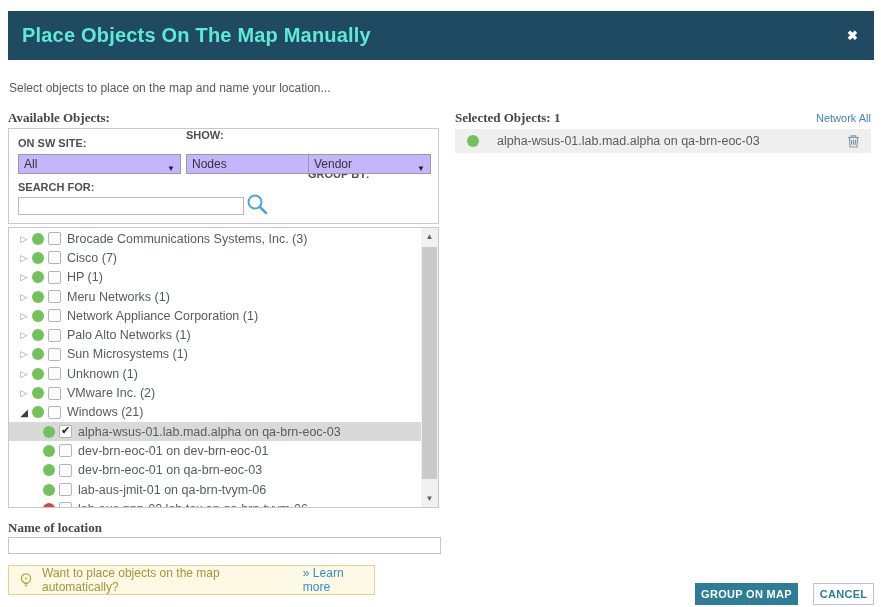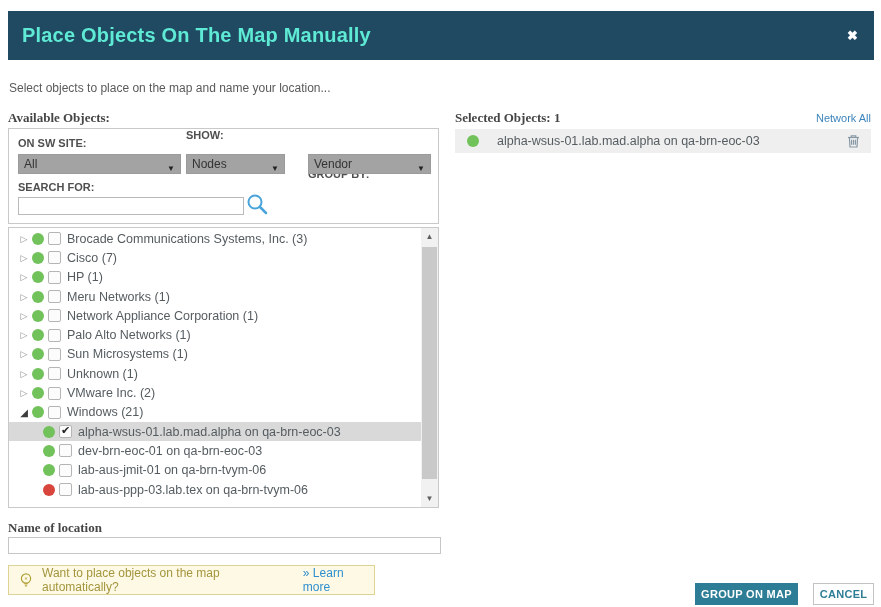--- a/index.html
+++ b/index.html
@@ -19,21 +19,21 @@
   
   .seclbl { font-size:13px; font-weight:bold; color:#464646;font-family:Liberation Serif, serif; }
   #avail-lbl { position:absolute; left:8px; top:110px; }
   #sel-lbl   { position:absolute; left:455px; top:110px; }
   #removeall { position:absolute; right:10px; top:112px; font-size:11px; color:var(--link_blue); cursor:pointer; }
 
   
   .filterbox { position:absolute; left:8px; top:128px; width:431px; height:96px;
     border:1px solid #c9c9c9; background:#fff; }
   .flabel { position:absolute; font-size:11px; font-weight:bold; color:#4f4f4f; }
-  .select { position:absolute; height:20px; border:1px solid #9b9b9b; background:#a3a3a3;
+  .select { position:absolute; height:20px; border:1px solid #9b9b9b; background:#c4b5fd;
     font-size:12px; color:#333; line-height:18px; padding-left:5px; cursor:pointer; }
   .select .arr { position:absolute; right:5px; top:5px; font-size:8px; color:#222; }
   .sinput { position:absolute; border:1px solid #b9b9b9; background:#fff; font-size:12px;
     padding:0 4px; font-family:"Liberation Sans", sans-serif; }
   .mag { position:absolute; left:236px; top:63px; cursor:pointer; }
 
   
   .treebox { position:absolute; left:8px; top:227px; width:431px; height:281px;
     border:1px solid #c9c9c9; background:#fff; overflow:hidden; }
   .rows { position:absolute; left:0; top:1px; width:412px; }
@@ -99,21 +99,21 @@
 
   <div class="filterbox">
     <span class="flabel" style="left:9px; top:8px;">ON SW SITE:</span>
     <span class="flabel" style="left:177px; top:0;">SHOW:</span>
     <span class="flabel" style="left:299px; top:8px;margin-top:31px;">GROUP BY:</span>
 
     <div class="select" style="left:9px; top:25px; width:163px;">
       <span>All</span>
       <span class="arr">▼</span>
     </div>
-    <div class="select" style="left:177px; top:25px; width:99px;">
+    <div class="select" style="left:177px; top:25px; width:136px;">
       <span>Nodes</span>
       <span class="arr">▼</span>
     </div>
     <div class="select" style="left:299px; top:25px; width:123px;">
       <span>Vendor</span>
       <span class="arr">▼</span>
     </div>
 
     <span class="flabel" style="left:9px; top:52px;">SEARCH FOR:</span>
     <input class="sinput" style="left: 9px; top: 68px; width: 226px; height: 18px;" value="">
@@ -184,20 +184,25 @@
       <div class="trow parent">
         <span class="exp open">◢</span>
         <span class="dot green"></span>
         <span class="cb"></span>
         <span class="tlbl">Windows (21)</span>
       </div>
       <div class="trow child hl">
         <span class="dot green"></span>
         <span class="cb checked"></span>
         <span class="tlbl">alpha-wsus-01.lab.mad.alpha on qa-brn-eoc-03</span>
+      </div>
+      <div class="trow child">
+        <span class="dot green"></span>
+        <span class="cb"></span>
+        <span class="tlbl">dev-brn-eoc-01 on dev-brn-eoc-01</span>
       </div>
       <div class="trow child">
         <span class="dot green"></span>
         <span class="cb"></span>
         <span class="tlbl">dev-brn-eoc-01 on qa-brn-eoc-03</span>
       </div>
       <div class="trow child">
         <span class="dot green"></span>
         <span class="cb"></span>
         <span class="tlbl">lab-aus-jmit-01 on qa-brn-tvym-06</span>

